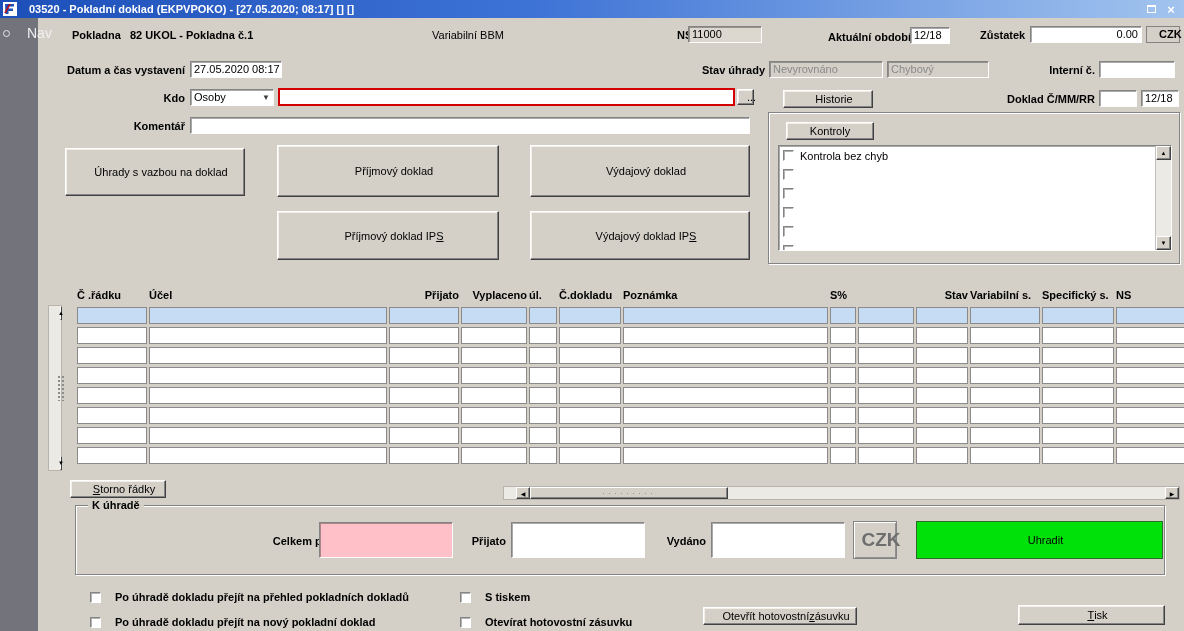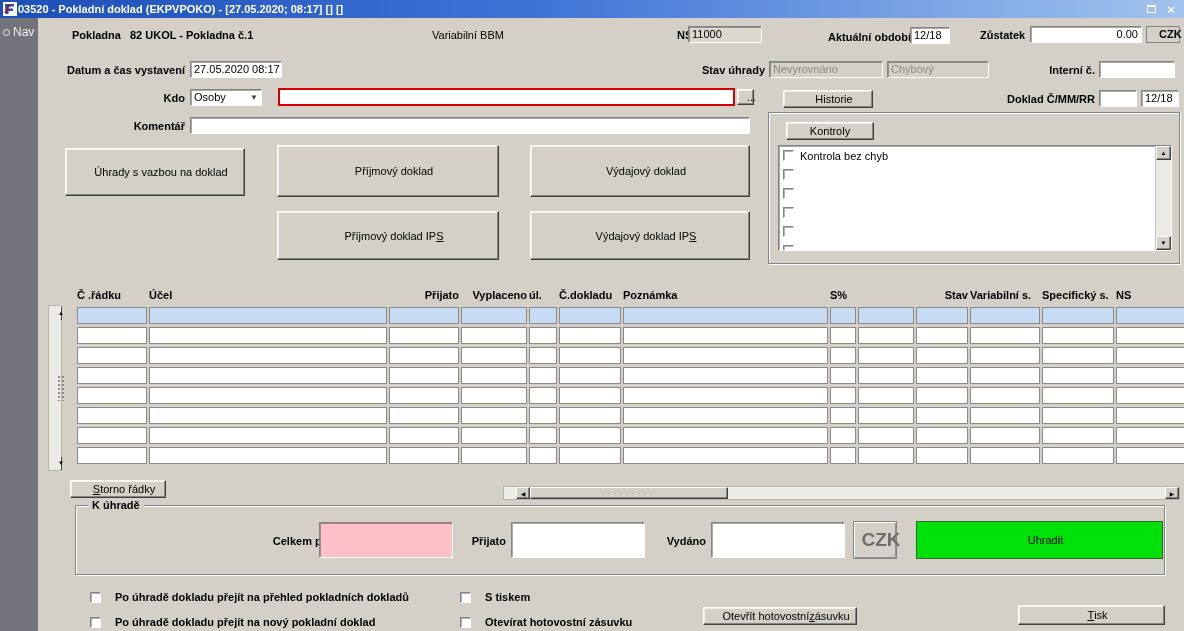--- a/index.html
+++ b/index.html
@@ -3,29 +3,29 @@
 <meta charset="utf-8">
 <style>
   * { margin:0; padding:0; box-sizing:border-box; }
   html,body { background:#9a9a9a; }
   body { font-family:"Liberation Sans", sans-serif; font-size:11px; color:#000; }
   .window { position:relative; width:1184px; height:631px; background:#d4d0c8; overflow:hidden; }
 
   .titlebar { position:absolute; left:0; top:0; width:100%; height:18px;
     background:linear-gradient(90deg,#1c4fb8 0%, #3e73d6 45%, #a2c4ee 100%);
     display:flex; align-items:center; padding:0 3px; color:#fff; }
-  .titlebar .title { font-weight:bold; font-size:11px; margin-left:1px; flex:1; white-space:nowrap; overflow:hidden; }
+  .titlebar .title { font-weight:bold; font-size:11px; margin-left:12px; flex:1; white-space:nowrap; overflow:hidden; }
   .app-icon { width:14px; height:14px; display:inline-block; flex:none; }
   .win-controls { display:flex; gap:6px; align-items:center; margin-right:3px; }
   .winbtn { width:14px; height:13px; display:flex; align-items:center; justify-content:center; color:#fff; cursor:default; }
   .restore-glyph { width:9px; height:8px; border:1px solid #fff; border-top-width:2px; }
   .close-glyph { font-size:13px; font-weight:bold; line-height:13px; }
 
   .navstrip { position:absolute; left:0; top:18px; width:38px; height:613px; background:#73737b; }
-  .nav-top { display:flex; align-items:center; gap:3px; padding:7px 0 0 3px; font-size:12px; color:#f0f0f0; }
+  .nav-top { display:flex; align-items:center; gap:17px; padding:7px 0 0 3px; font-size:14px; color:#f0f0f0; }
   .nav-ring { width:7px; height:7px; border:1px solid #e8e8e8; border-radius:50%; flex:none; }
 
   .content { position:absolute; left:38px; top:18px; width:1146px; height:613px; }
   .abs { position:absolute;padding-left:12px; }
   .lbl { font-weight:bold; white-space:nowrap; }
   .txt { white-space:nowrap; }
   .right { text-align:right; }
 
   .field { background:#fff; border:1px solid #848484; border-bottom-color:#fdfdfd; border-right-color:#fdfdfd;
     box-shadow: inset 1px 1px 0 rgba(64,64,64,0.45); height:17px; line-height:15px; padding:0 3px;
@@ -125,21 +125,21 @@
 
     <span class="abs lbl right" style="left:0;top:46px;width:147px">Datum a čas vystavení</span>
     <div class="abs field" style="left:152px;top:43px;width:92px">27.05.2020 08:17</div>
     <span class="abs lbl right" style="left:600px;top:46px;width:127px">Stav úhrady</span>
     <div class="abs field disabled" style="left:731px;top:43px;width:114px">Nevyrovnáno</div>
     <div class="abs field disabled" style="left:849px;top:43px;width:102px">Chybový</div>
     <span class="abs lbl right" style="left:940px;top:46px;width:117px">Interní č.</span>
     <div class="abs field" style="left:1061px;top:43px;width:76px"></div>
 
     <span class="abs lbl right" style="left:100px;top:74px;width:47px">Kdo</span>
-    <div class="abs field combo" style="left:152px;top:71px;width:72px">
+    <div class="abs field combo" style="left:152px;top:71px;width:84px">
       <span>Osoby</span>
       <span class="combo-arrow">▼</span>
     </div>
     <div class="abs red-border" style="left:240px;top:70px;width:457px"></div>
     <div class="abs btn" style="left:699px;top:71px;width:17px;height:16px">...</div>
     <div class="abs btn" style="left:745px;top:72px;width:90px;height:18px">Historie</div>
     <span class="abs lbl right" style="left:905px;top:75px;width:152px">Doklad Č/MM/RR</span>
     <div class="abs field" style="left:1061px;top:72px;width:38px"></div>
     <div class="abs field" style="left:1103px;top:72px;width:38px">12/18</div>
 

